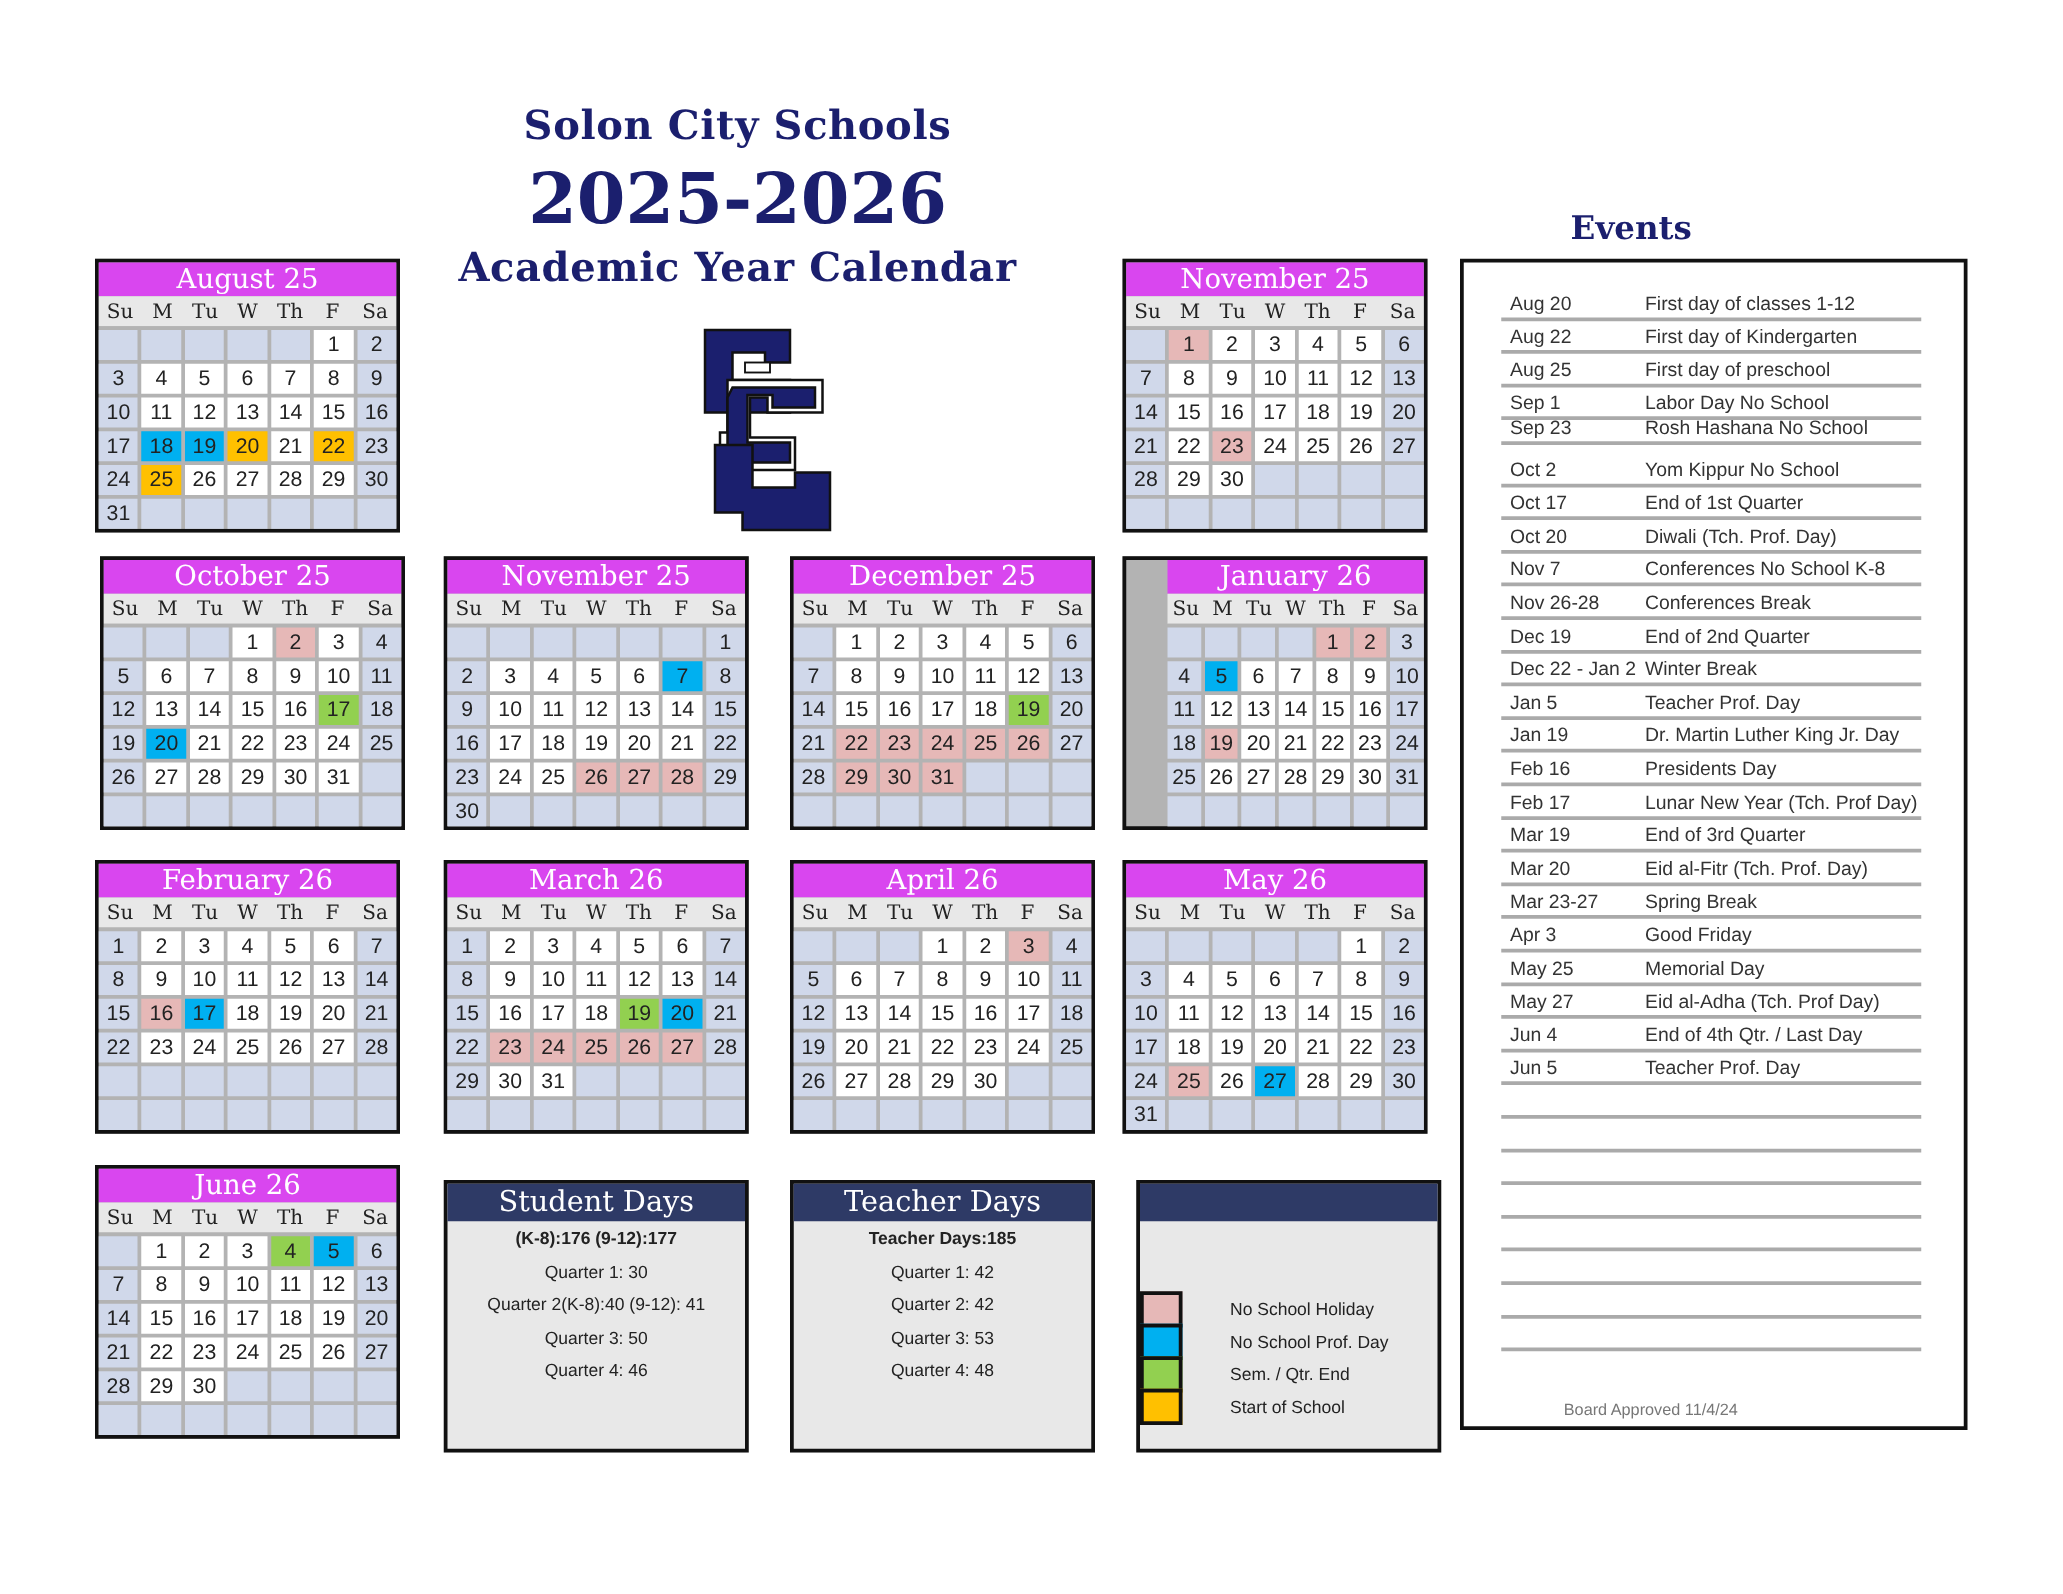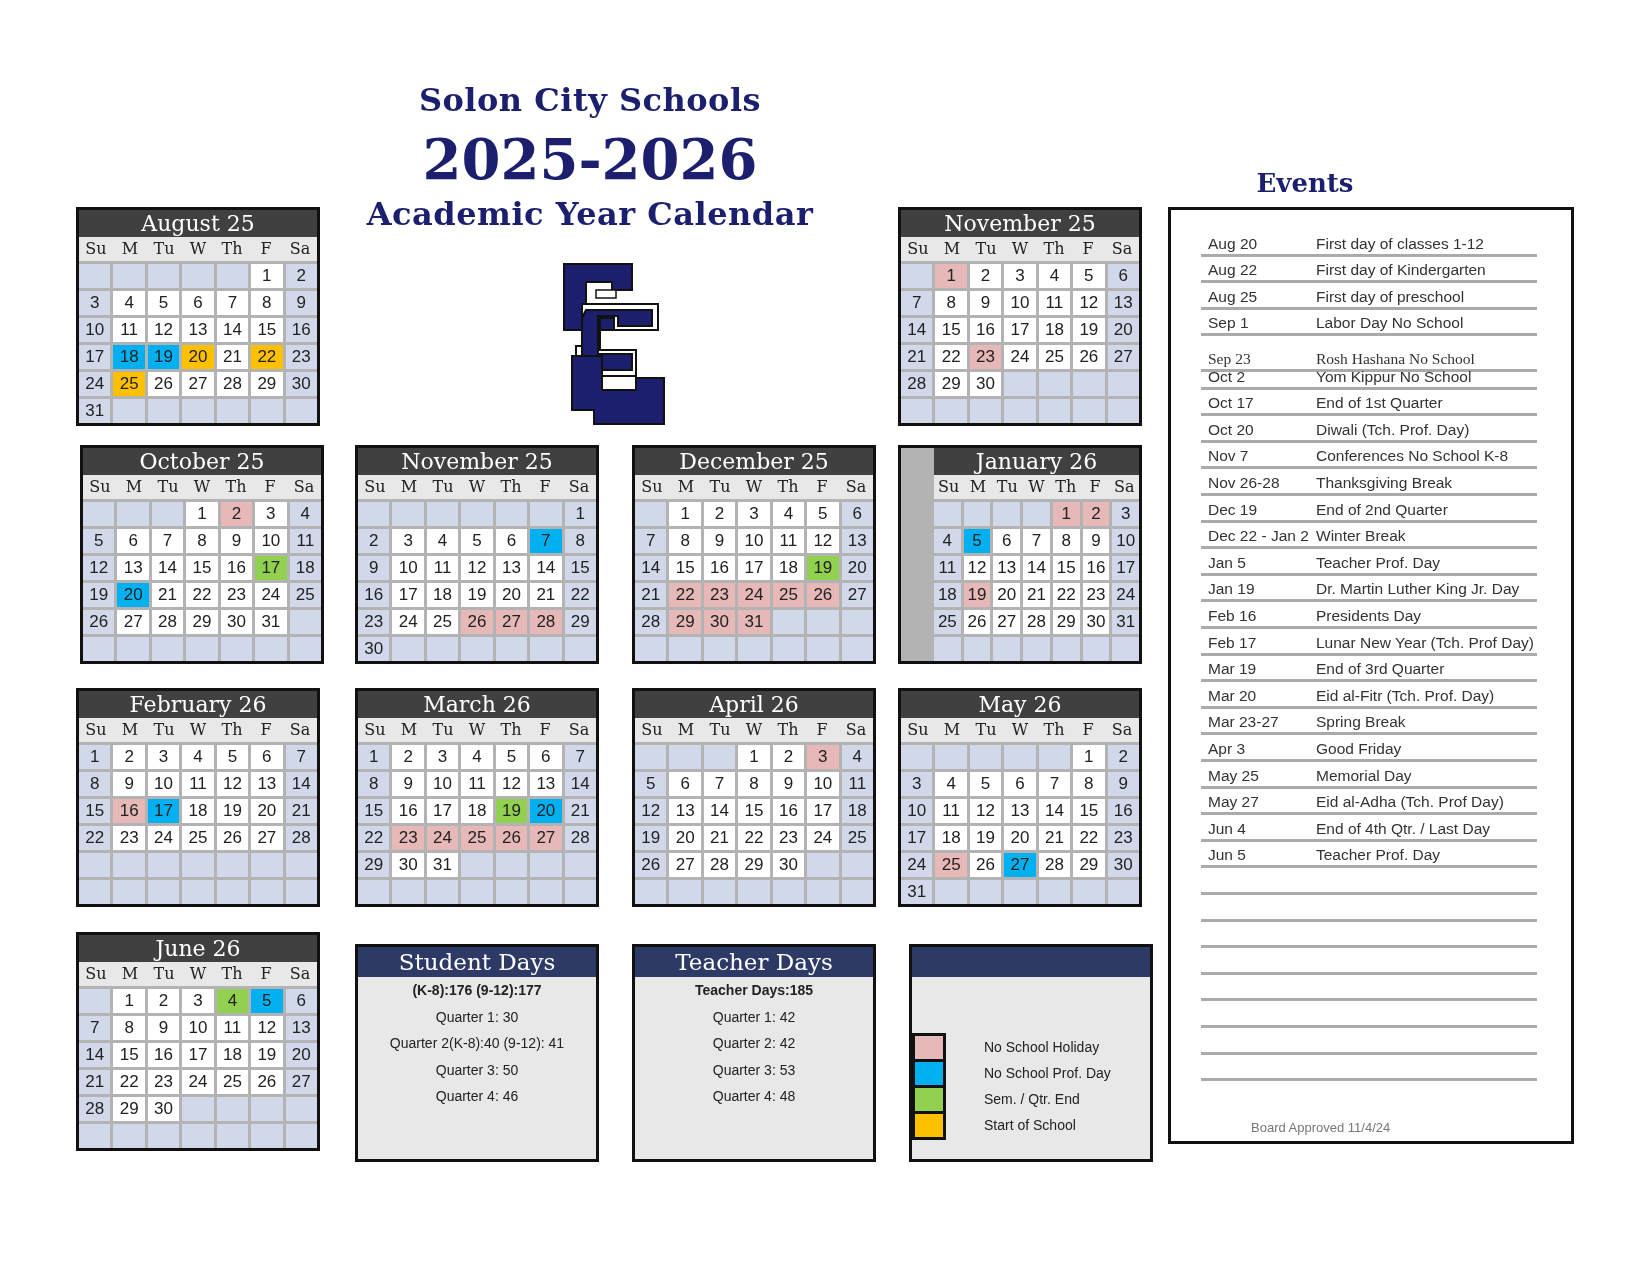--- a/index.html
+++ b/index.html
@@ -6,21 +6,21 @@
   html, body { width: 1650px; height: 1275px; background: #ffffff; overflow: hidden; }
   body { position: relative; font-family: "Liberation Sans", sans-serif; }
 
   .title-block { position: absolute; left: 360px; top: 80px; width: 460px; text-align: center; color: #1b1f6e; font-family: "DejaVu Serif", serif; font-weight: bold; }
   .t1 { font-size: 32px; line-height: 40px; letter-spacing: 0.5px; }
   .t2 { font-size: 56px; line-height: 70px; margin-top: 4px; }
   .t3 { font-size: 32px; line-height: 40px; margin-top: 0px; letter-spacing: 0.5px; }
   .logo { position: absolute; left: 552px; top: 260px; width: 114px; height: 168px; }
 
   .month { position: absolute; width: 244px; border: 3px solid #111; background: #b3b3b3; }
-  .month .mhead { background: #404040; color: #ffffff; font-family: "DejaVu Serif", serif; font-size: 22px; text-align: center; height: 27px; line-height: 27px; }
+  .month .mhead { background: #d946ef; color: #ffffff; font-family: "DejaVu Serif", serif; font-size: 22px; text-align: center; height: 27px; line-height: 27px; }
   .month .dow { display: grid; grid-template-columns: repeat(7, 1fr); background: #e8e8e8; height: 24px; }
   .month .dow span { text-align: center; font-family: "DejaVu Serif", serif; font-size: 16px; line-height: 24px; color: #222; }
   .month .grid { display: grid; grid-template-columns: repeat(7, 1fr); gap: 3px; padding-top: 3px; background: #b3b3b3; }
   .cell { height: 24px; line-height: 24px; text-align: center; font-size: 17px; color: #222; background: #ffffff; }
   .cell.we, .cell.empty { background: #d0d8ea; }
   .cell.h { background: #e6b8b7; }
   .cell.p { background: #00b0f0; }
   .cell.q { background: #92d050; }
   .cell.s { background: #ffc000; }
 
@@ -735,21 +735,21 @@
         <span class="ev-desc">First day of Kindergarten</span>
       </div>
       <div class="ev-row" style="top: 73.2px;">
         <span class="ev-date">Aug 25</span>
         <span class="ev-desc">First day of preschool</span>
       </div>
       <div class="ev-row" style="top: 99.8px;">
         <span class="ev-date">Sep 1</span>
         <span class="ev-desc">Labor Day No School</span>
       </div>
-      <div class="ev-row" style="top: 135px; font-family: Liberation Serif, serif;">
+      <div class="ev-row" style="top: 119px;">
         <span class="ev-date">Sep 23</span>
         <span class="ev-desc">Rosh Hashana No School</span>
       </div>
       <div class="ev-row" style="top: 153px;">
         <span class="ev-date">Oct 2</span>
         <span class="ev-desc">Yom Kippur No School</span>
       </div>
       <div class="ev-row" style="top: 179.6px;">
         <span class="ev-date">Oct 17</span>
         <span class="ev-desc">End of 1st Quarter</span>
@@ -757,21 +757,21 @@
       <div class="ev-row" style="top: 206.2px;">
         <span class="ev-date">Oct 20</span>
         <span class="ev-desc">Diwali (Tch. Prof. Day)</span>
       </div>
       <div class="ev-row" style="top: 232.8px;">
         <span class="ev-date">Nov 7</span>
         <span class="ev-desc">Conferences No School K-8</span>
       </div>
       <div class="ev-row" style="top: 259.4px;">
         <span class="ev-date">Nov 26-28</span>
-        <span class="ev-desc">Thanksgiving Break</span>
+        <span class="ev-desc">Conferences Break</span>
       </div>
       <div class="ev-row" style="top: 286px;">
         <span class="ev-date">Dec 19</span>
         <span class="ev-desc">End of 2nd Quarter</span>
       </div>
       <div class="ev-row" style="top: 312.6px;">
         <span class="ev-date">Dec 22 - Jan 2</span>
         <span class="ev-desc">Winter Break</span>
       </div>
       <div class="ev-row" style="top: 339.2px;">

